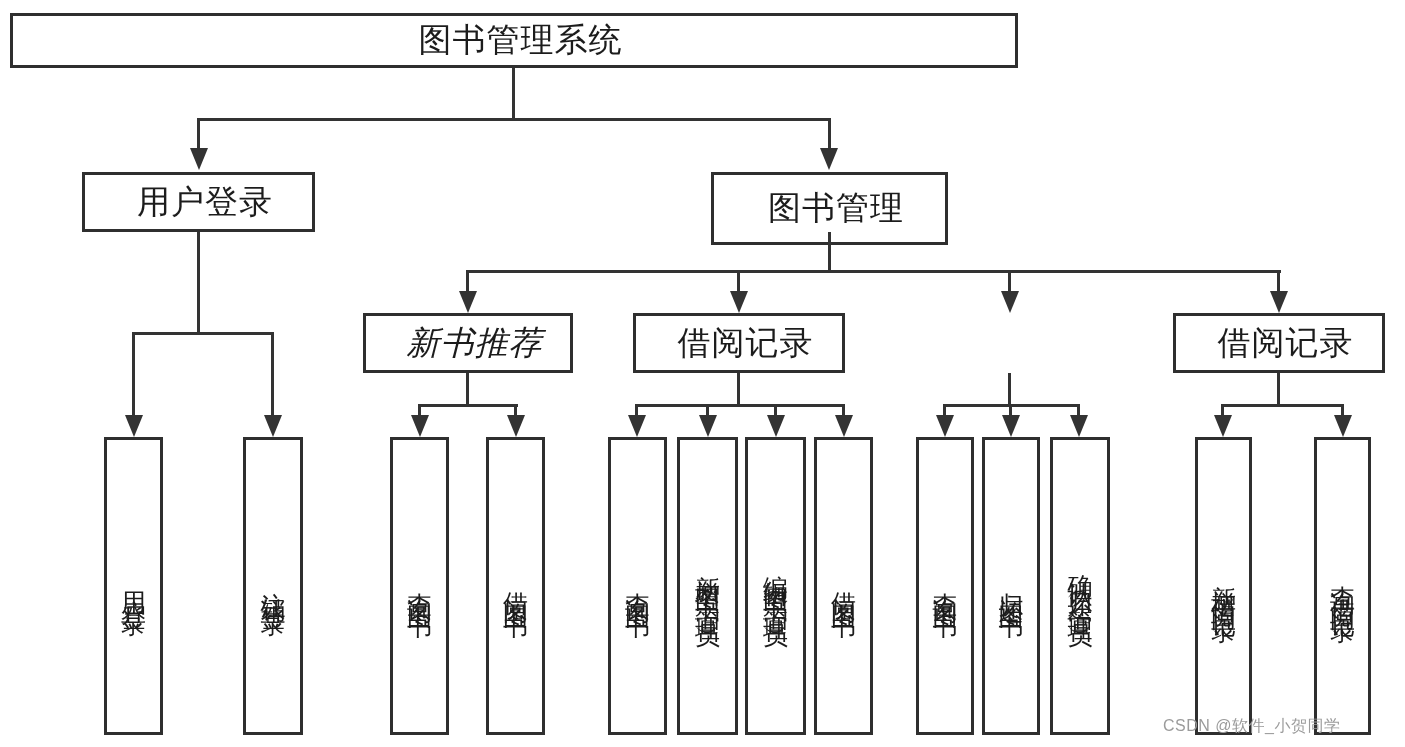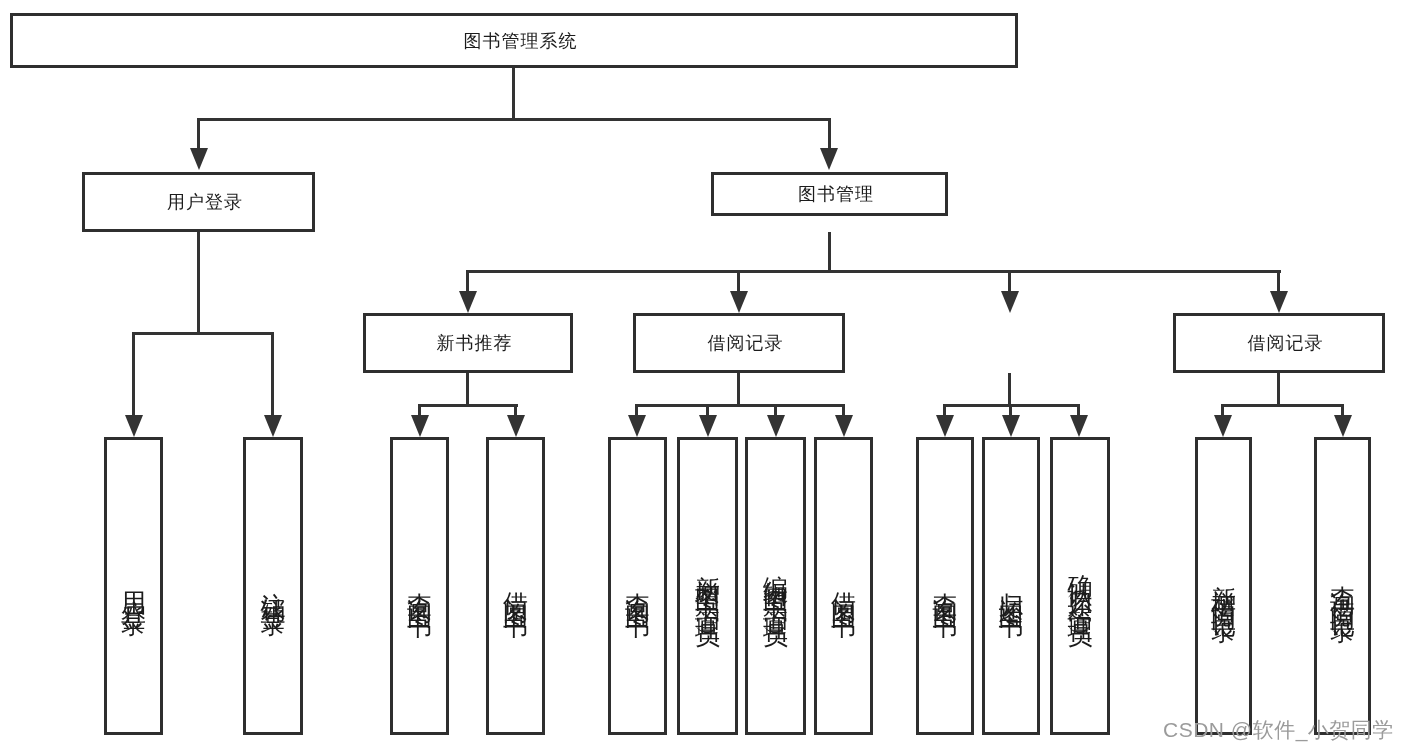--- a/index.html
+++ b/index.html
@@ -14,41 +14,41 @@
   .box {
     position: absolute;
     box-sizing: border-box;
     border: 3px solid #2f2f2f;
     background: #ffffff;
     display: flex;
     align-items: center;
     justify-content: center;
     color: #1c1c1c;
   }
-  .h-box { font-size: 18px; letter-spacing: 1px; padding-left: 13px; }
+  .h-box { font-size: 33px; letter-spacing: 1px; padding-left: 13px; }
   .v-box span {
     writing-mode: vertical-rl;
     text-orientation: mixed;
     font-size: 25px;
     letter-spacing: 7px;
     line-height: 1;
   }
   .line { position: absolute; background: #333333; }
   .arrow {
     position: absolute;
     width: 0; height: 0;
     border-left: 9px solid transparent;
     border-right: 9px solid transparent;
     border-top: 22px solid #333333;
   }
   .watermark {
     position: absolute;
     left: 1163px;
     top: 716px;
-    font-size: 21px;
+    font-size: 16px;
     color: #9b9b9b;
     letter-spacing: 0.5px;
     white-space: nowrap;
     z-index: 5;
   }
 </style>
 </head>
 <body>
 
 <div class="canvas">
@@ -58,21 +58,21 @@
   <div>
     <div class="line" style="left:512px; top:68px; width:3px; height:53px;"></div>
     <div class="line" style="left:197px; top:118px; width:634px; height:3px;"></div>
     <div class="line" style="left:197px; top:118px; width:3px; height:32px;"></div>
     <div class="arrow" style="left:190px; top:148px;"></div>
     <div class="line" style="left:828px; top:118px; width:3px; height:32px;"></div>
     <div class="arrow" style="left:820px; top:148px;"></div>
   </div>
 
   <div class="box h-box" style="left:82px; top:172px; width:233px; height:60px;">用户登录</div>
-  <div class="box h-box" style="left:711px; top:172px; width:237px; height:44px;">图书管理</div>
+  <div class="box h-box" style="left:711px; top:172px; width:237px; height:73px;">图书管理</div>
 
   <div>
     <div class="line" style="left:197px; top:232px; width:3px; height:103px;"></div>
     <div class="line" style="left:132px; top:332px; width:142px; height:3px;"></div>
     <div class="line" style="left:132px; top:332px; width:3px; height:85px;"></div>
     <div class="arrow" style="left:125px; top:415px;"></div>
     <div class="line" style="left:271px; top:332px; width:3px; height:85px;"></div>
     <div class="arrow" style="left:264px; top:415px;"></div>
   </div>
 
@@ -82,21 +82,21 @@
     <div class="line" style="left:466px; top:270px; width:3px; height:23px;"></div>
     <div class="arrow" style="left:459px; top:291px;"></div>
     <div class="line" style="left:737px; top:270px; width:3px; height:23px;"></div>
     <div class="arrow" style="left:730px; top:291px;"></div>
     <div class="line" style="left:1008px; top:270px; width:3px; height:23px;"></div>
     <div class="arrow" style="left:1001px; top:291px;"></div>
     <div class="line" style="left:1277px; top:270px; width:3px; height:23px;"></div>
     <div class="arrow" style="left:1270px; top:291px;"></div>
   </div>
 
-  <div class="box h-box" style="left:363px; top:313px; width:210px; height:60px;">新书推荐</div>
+  <div class="box h-box" style="left:363px; top:313px; width:210px; height:60px;font-style:italic;">新书推荐</div>
   <div class="box h-box" style="left:633px; top:313px; width:212px; height:60px;">借阅记录</div>
   <div class="box h-box" style="left:1173px; top:313px; width:212px; height:60px;">借阅记录</div>
 
   <div>
     <div class="line" style="left:466px; top:373px; width:3px; height:34px;"></div>
     <div class="line" style="left:418px; top:404px; width:100px; height:3px;"></div>
     <div class="line" style="left:418px; top:404px; width:3px; height:13px;"></div>
     <div class="arrow" style="left:411px; top:415px;"></div>
     <div class="line" style="left:514px; top:404px; width:3px; height:13px;"></div>
     <div class="arrow" style="left:507px; top:415px;"></div>

